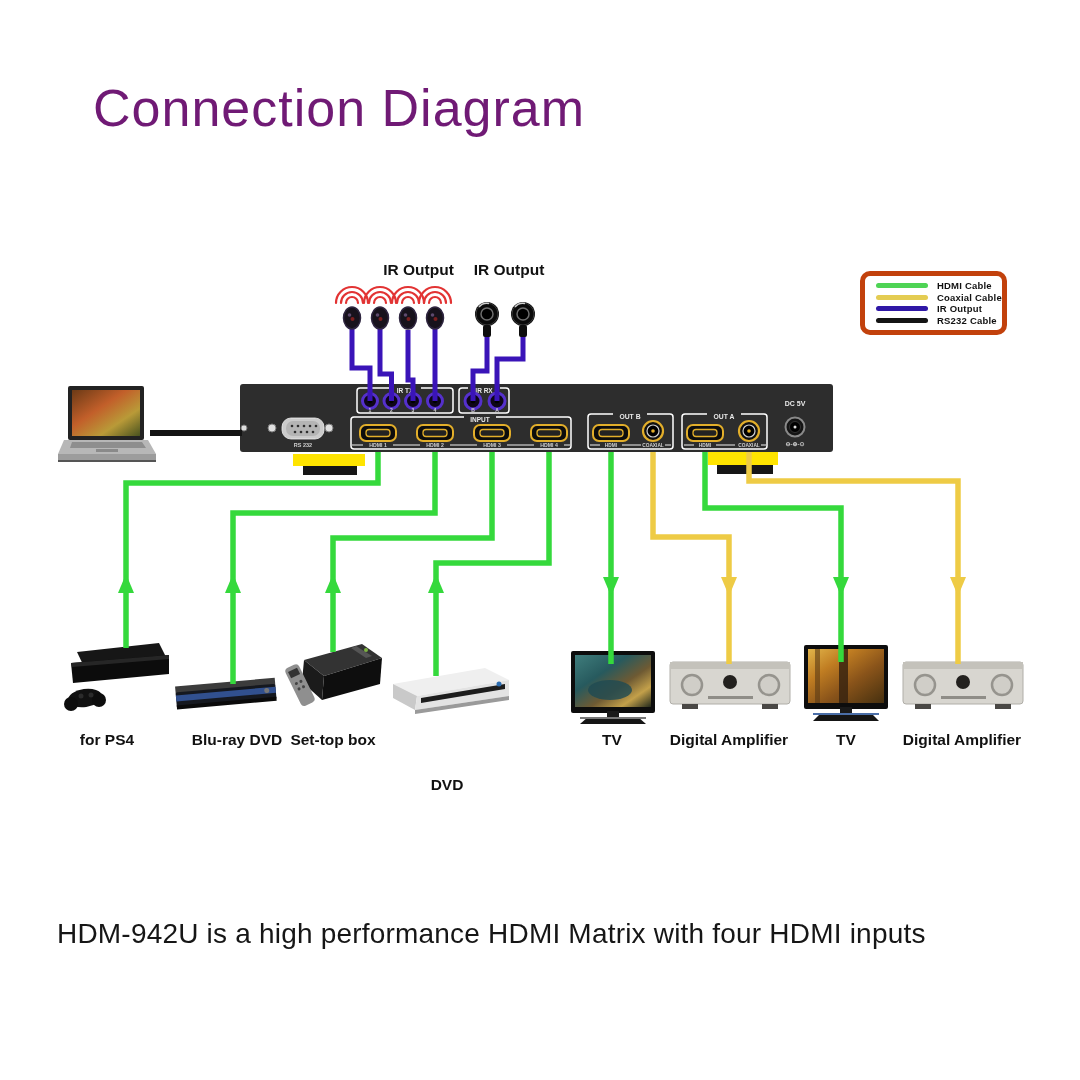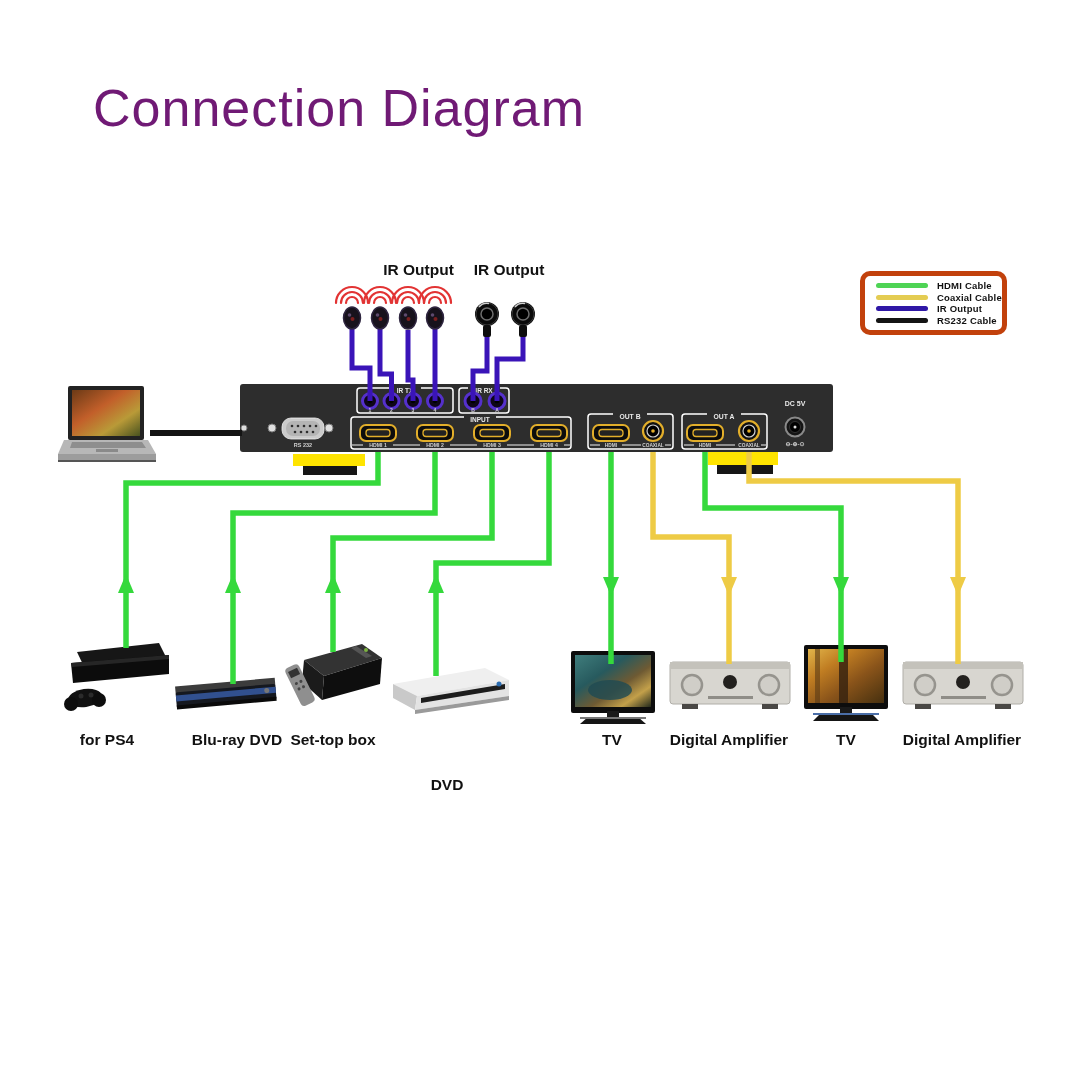--- a/index.html
+++ b/index.html
@@ -411,17 +411,18 @@
 
     <g>
       <path class="cab-c" d="M653 452 V537 H729 V664"></path>
       <path class="cab-c" d="M749 452 V481 H958 V664"></path>
       <polygon class="ar-c" points="729,596 721,577 737,577"></polygon>
       <polygon class="ar-c" points="958,596 950,577 966,577"></polygon>
     </g>
   </svg>
 
   <div class="desc">
+    <div>HDM-942U is a high performance HDMI Matrix with four HDMI inputs</div>
     
     
   </div>
 
 </div>
 
 </body></html>

